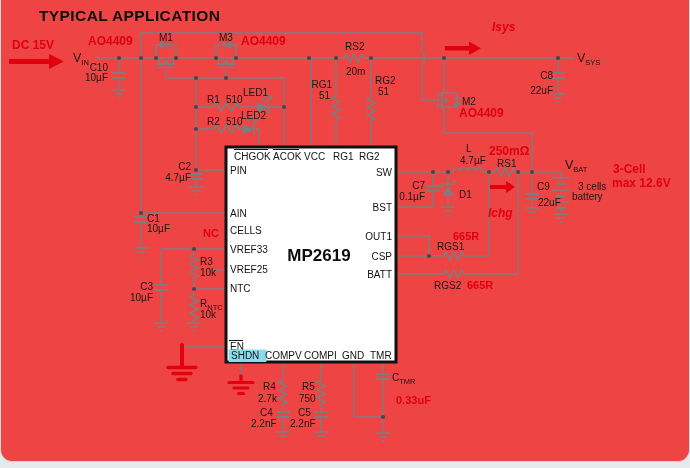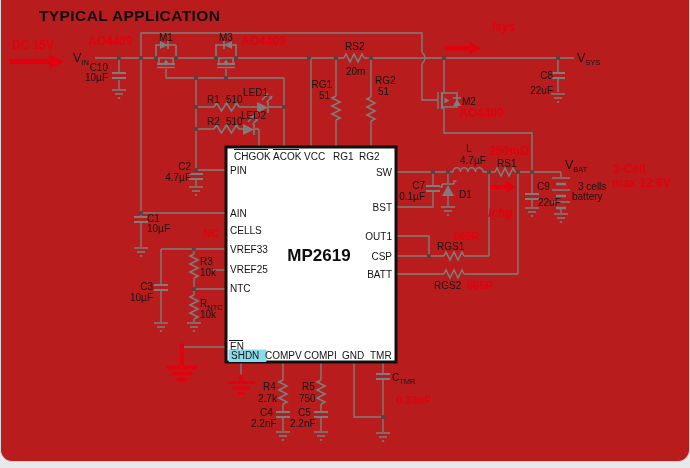--- a/index.html
+++ b/index.html
@@ -1,16 +1,16 @@
 <!DOCTYPE html>
 <html style="--red: #e2000e; --wire: #7d7d7d; --cyan: #8adcec;"><head>
 <meta charset="utf-8">
 <style>
   html,body{margin:0;padding:0;width:690px;height:468px;background:#e7e9ea;overflow:hidden;}
-  .page-card{position:absolute;top:0;left:0;width:688px;height:461px;background:#b91c1c;
+  .page-card{position:absolute;top:0;left:0;width:688px;height:461px;background:#ef4444;
     border:1px solid #d6d9da;border-top:none;border-radius:0 0 12px 12px;}
   svg{display:block;}
   svg text{font-family:"Liberation Sans","DejaVu Sans",sans-serif;fill:#161616;}
   .t10{font-size:10px;}
   .pin{font-size:10px;fill:#121212;}
   .ttl{font-size:15.5px;font-weight:bold;letter-spacing:.4px;fill:#0d0d0d;}
   .icname{font-size:17px;font-weight:bold;fill:#0d0d0d;}
   .net{font-size:12.5px;}
   .sub{font-size:7.5px;}
   .red{fill:var(--red);font-weight:bold;}

